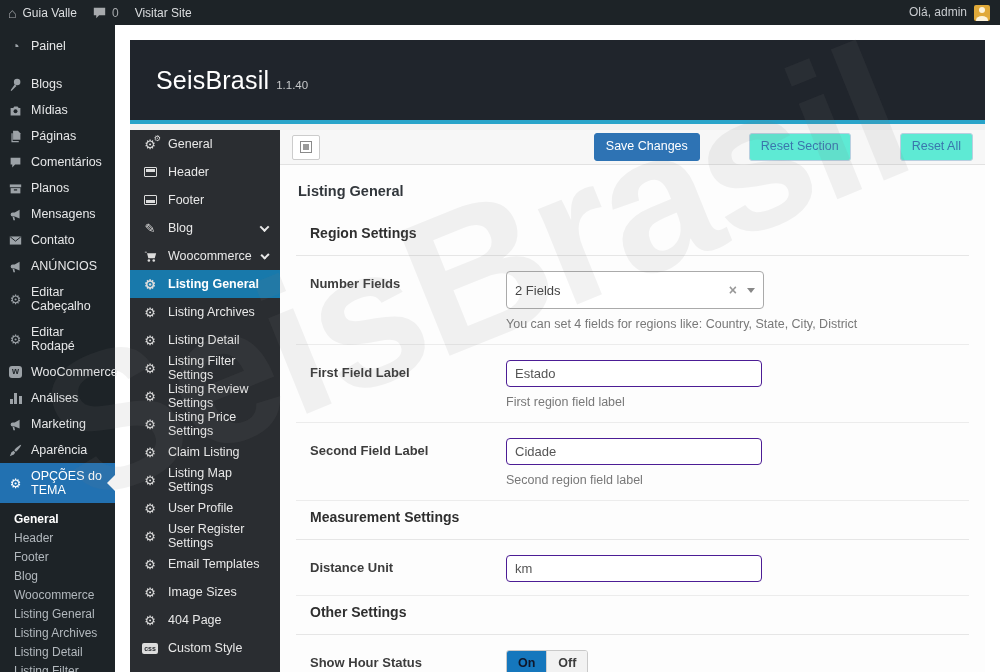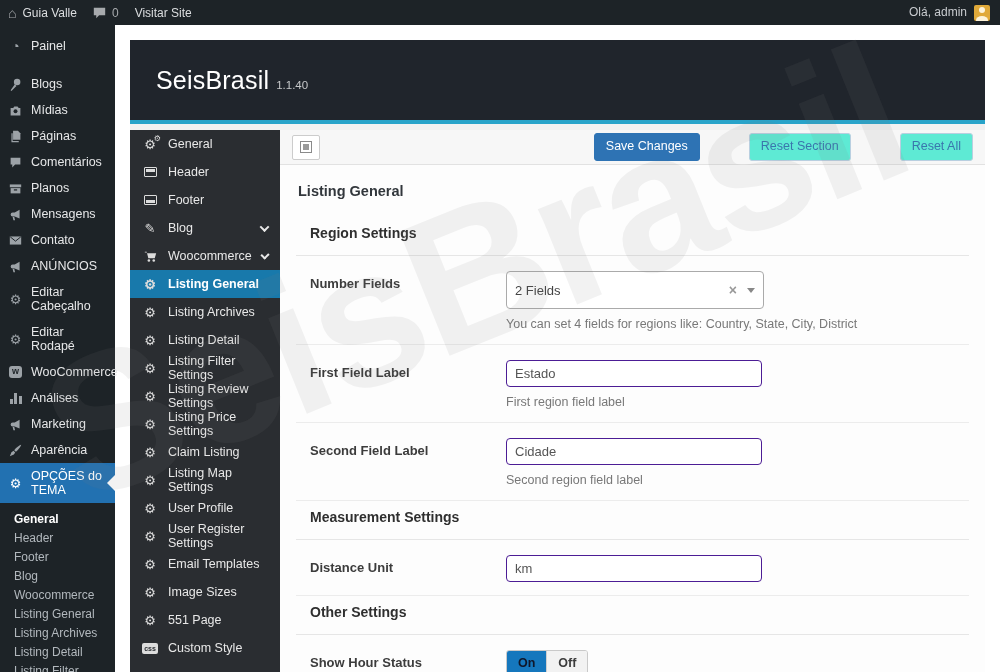--- a/index.html
+++ b/index.html
@@ -384,21 +384,21 @@
           <li class="tmi">
             <span class="tmi-ico">
               <i class="g">⚙</i>
             </span>
             <span>Image Sizes</span>
           </li>
           <li class="tmi">
             <span class="tmi-ico">
               <i class="g">⚙</i>
             </span>
-            <span>551 Page</span>
+            <span>404 Page</span>
           </li>
           <li class="tmi">
             <span class="tmi-ico">
               <i class="cssbox">css</i>
             </span>
             <span>Custom Style</span>
           </li>
         </ul>
       <div class="content">
         <div class="toolbar">

